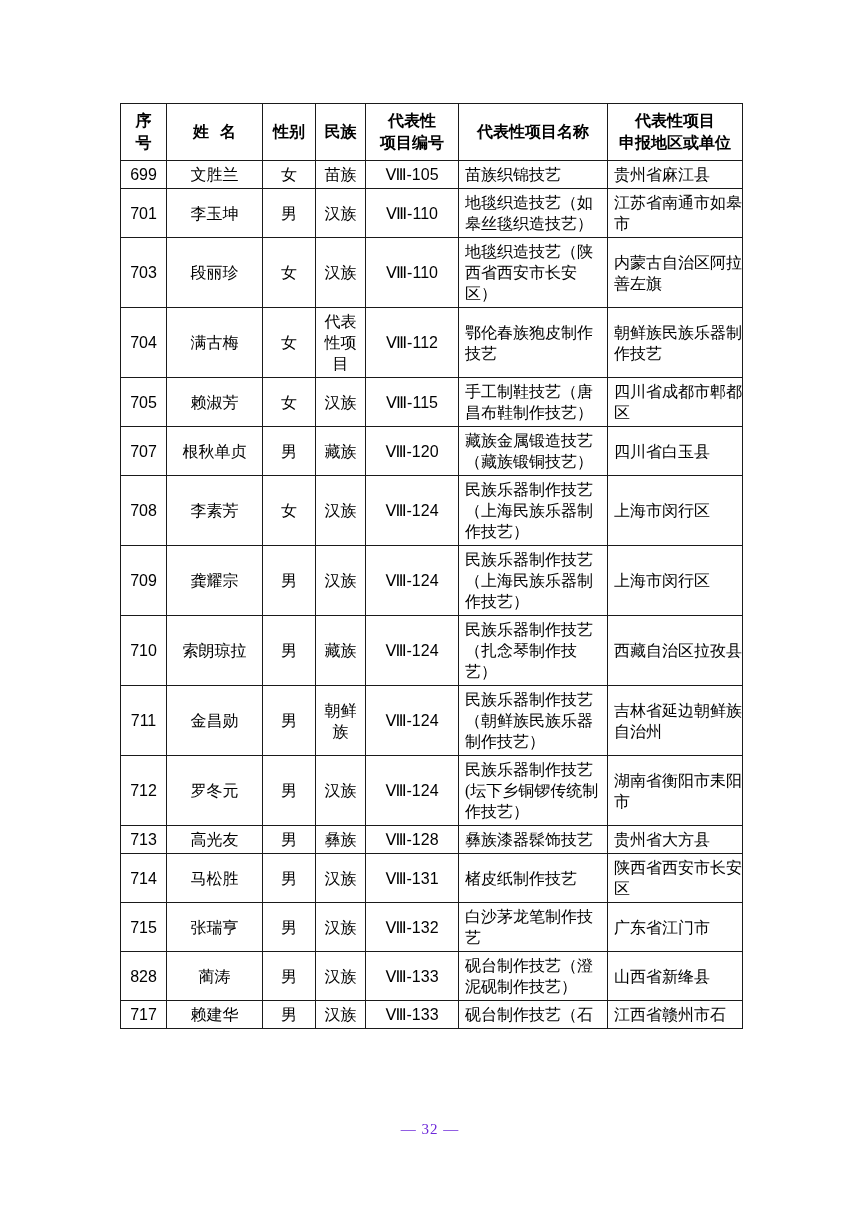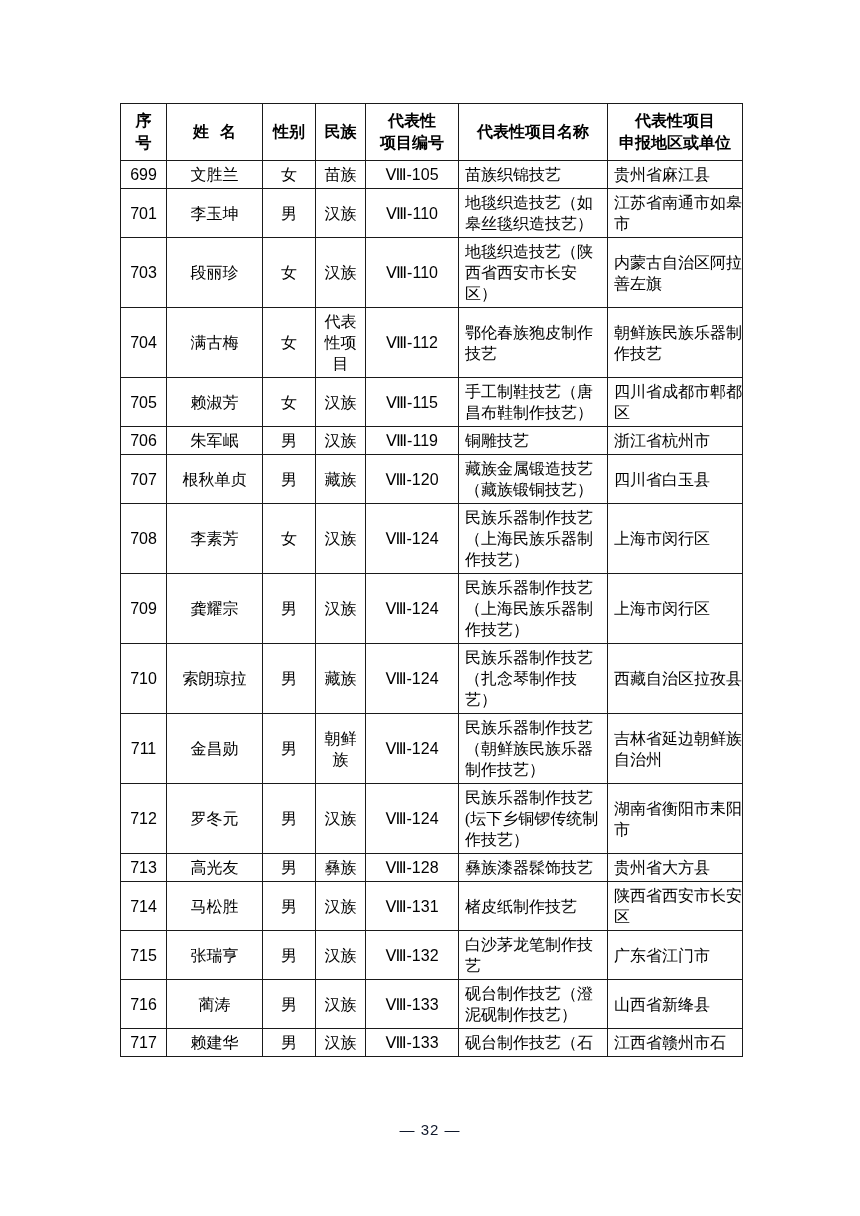--- a/index.html
+++ b/index.html
@@ -48,22 +48,22 @@
   .roster td.c-no, .roster td.c-pno {
     font-family: Liberation Sans, sans-serif;
   }
   .page-number {
     position: absolute;
     top: 1121px; left: 0;
     width: 100%;
     text-align: center;
     font-size: 15px;
     letter-spacing: 1px;
-    color: #0f172a;
-    font-family: Liberation Sans, sans-serif;
+    color: #6d28d9;
+    font-family: Liberation Serif, serif;
   }
 </style>
 </head>
 <body>
 
 <div class="page">
 
   <table class="roster">
     <colgroup>
       <col style="width:46px">
@@ -134,29 +134,20 @@
     <tr>
       <td class="c-no">705</td>
       <td class="c-name">赖淑芳</td>
       <td class="c-gender">女</td>
       <td class="c-ethnic">汉族</td>
       <td class="c-pno">Ⅷ-115</td>
       <td class="c-pname">手工制鞋技艺（唐昌布鞋制作技艺）</td>
       <td class="c-region">四川省成都市郫都区</td>
     </tr>
 
-    <tr>
-      <td class="c-no">706</td>
-      <td class="c-name">朱军岷</td>
-      <td class="c-gender">男</td>
-      <td class="c-ethnic">汉族</td>
-      <td class="c-pno">Ⅷ-119</td>
-      <td class="c-pname">铜雕技艺</td>
-      <td class="c-region">浙江省杭州市</td>
-    </tr>
 
     <tr>
       <td class="c-no">707</td>
       <td class="c-name">根秋单贞</td>
       <td class="c-gender">男</td>
       <td class="c-ethnic">藏族</td>
       <td class="c-pno">Ⅷ-120</td>
       <td class="c-pname">藏族金属锻造技艺（藏族锻铜技艺）</td>
       <td class="c-region">四川省白玉县</td>
     </tr>
@@ -235,21 +226,21 @@
       <td class="c-no">715</td>
       <td class="c-name">张瑞亨</td>
       <td class="c-gender">男</td>
       <td class="c-ethnic">汉族</td>
       <td class="c-pno">Ⅷ-132</td>
       <td class="c-pname">白沙茅龙笔制作技艺</td>
       <td class="c-region">广东省江门市</td>
     </tr>
 
     <tr>
-      <td class="c-no">716</td>
+      <td class="c-no">828</td>
       <td class="c-name">蔺涛</td>
       <td class="c-gender">男</td>
       <td class="c-ethnic">汉族</td>
       <td class="c-pno">Ⅷ-133</td>
       <td class="c-pname">砚台制作技艺（澄泥砚制作技艺）</td>
       <td class="c-region">山西省新绛县</td>
     </tr>
 
     <tr>
       <td class="c-no">717</td>

